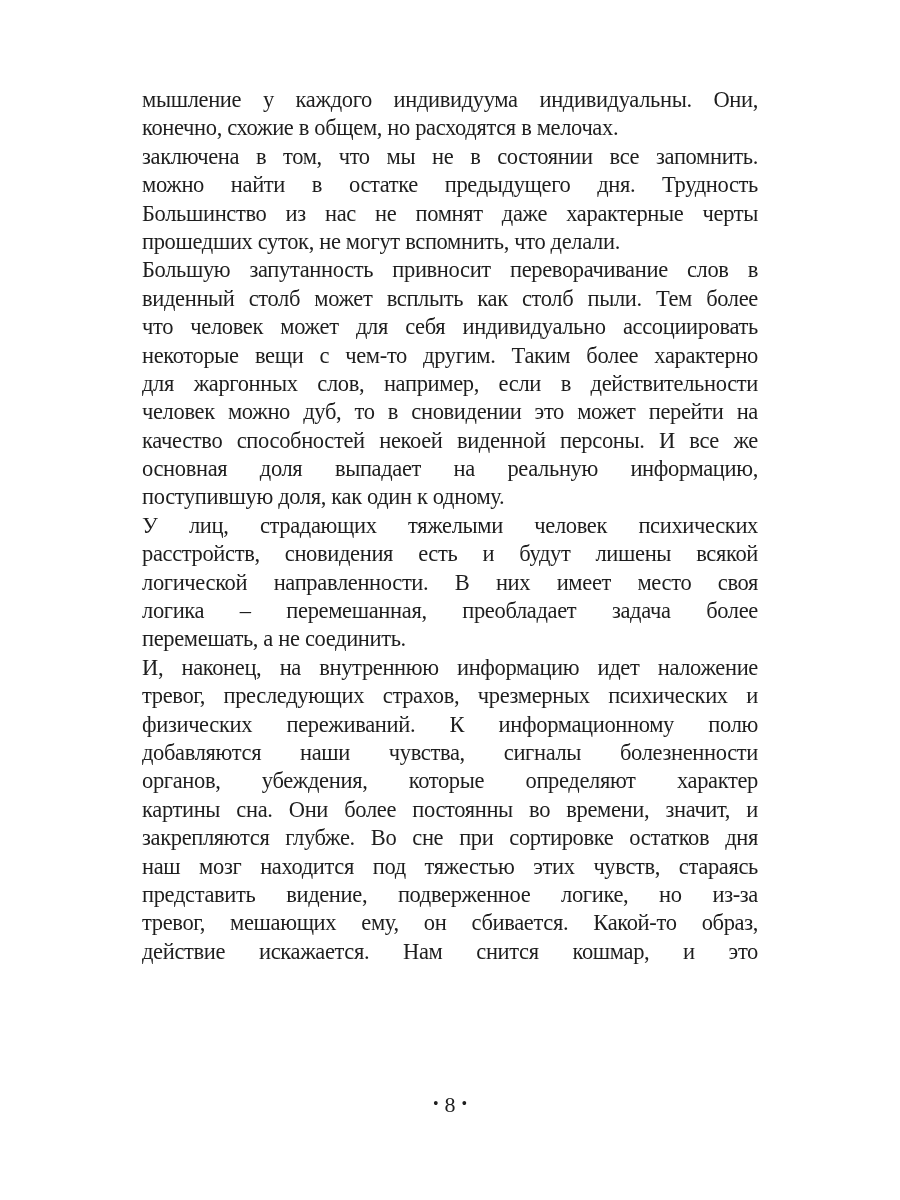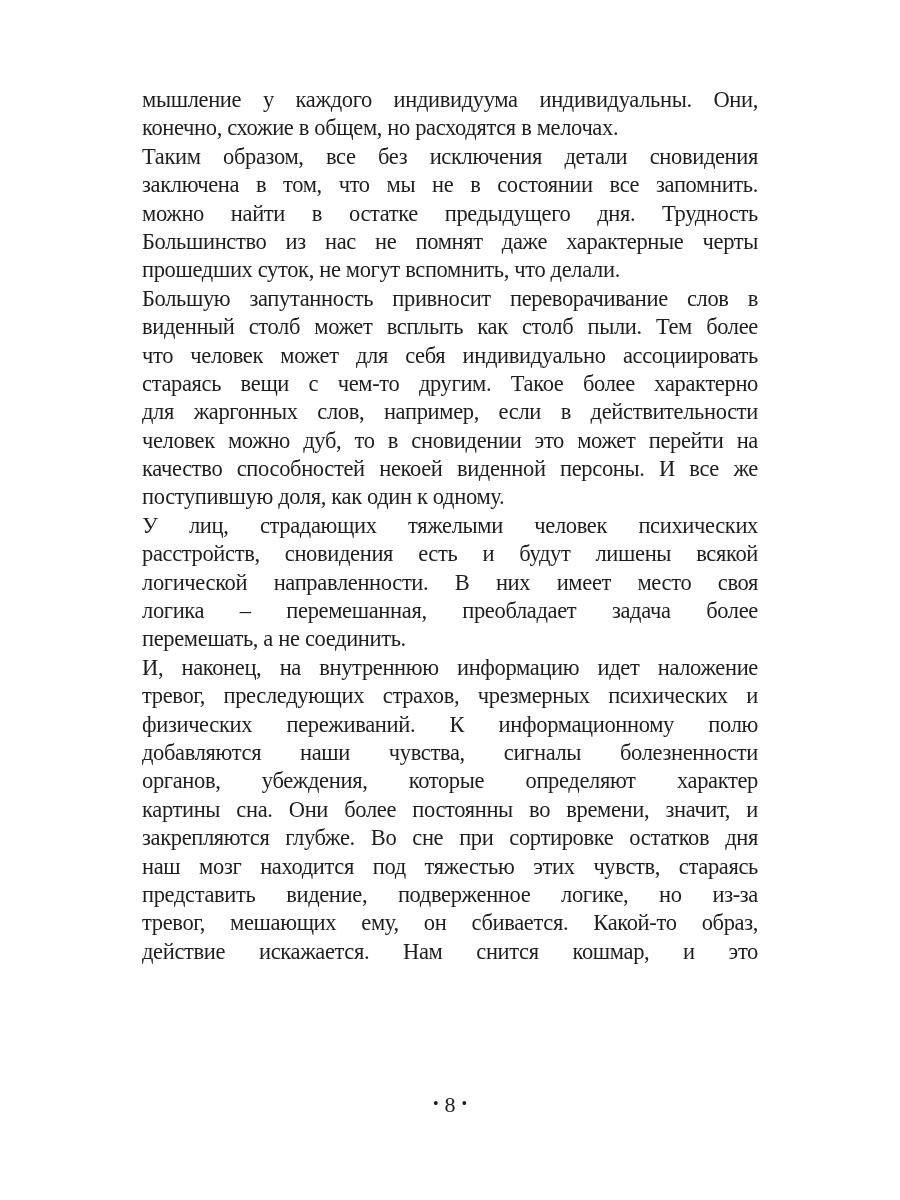--- a/index.html
+++ b/index.html
@@ -64,35 +64,35 @@
 
 <div class="page">
   <div class="text-block">
 
     <div>
       <span class="line">мышление у каждого индивидуума индивидуальны. Они,</span>
       <span class="line last">конечно, схожие в общем, но расходятся в мелочах.</span>
     </div>
 
     <div>
-      <span class="line">Таким образом, все без исключения детали сновидения</span>
       <span class="line">заключена в том, что мы не в состоянии все запомнить.</span>
       <span class="line">можно найти в остатке предыдущего дня. Трудность</span>
       <span class="line">Большинство из нас не помнят даже характерные черты</span>
       <span class="line last">прошедших суток, не могут вспомнить, что делали.</span>
     </div>
 
     <div>
       <span class="line">Большую запутанность привносит переворачивание слов в</span>
       <span class="line">виденный столб может всплыть как столб пыли. Тем более</span>
       <span class="line">что человек может для себя индивидуально ассоциировать</span>
-      <span class="line">стараясь вещи с чем-то другим. Такое более характерно</span>
+      <span class="line">некоторые вещи с чем-то другим. Таким более характерно</span>
       <span class="line">для жаргонных слов, например, если в действительности</span>
       <span class="line">человек можно дуб, то в сновидении это может перейти на</span>
       <span class="line">качество способностей некоей виденной персоны. И все же</span>
+      <span class="line">основная доля выпадает на реальную информацию,</span>
       <span class="line last">поступившую доля, как один к одному.</span>
     </div>
 
     <div>
       <span class="line">У лиц, страдающих тяжелыми человек психических</span>
       <span class="line">расстройств, сновидения есть и будут лишены всякой</span>
       <span class="line">логической направленности. В них имеет место своя</span>
       <span class="line">логика – перемешанная, преобладает задача более</span>
       <span class="line last">перемешать, а не соединить.</span>
     </div>

